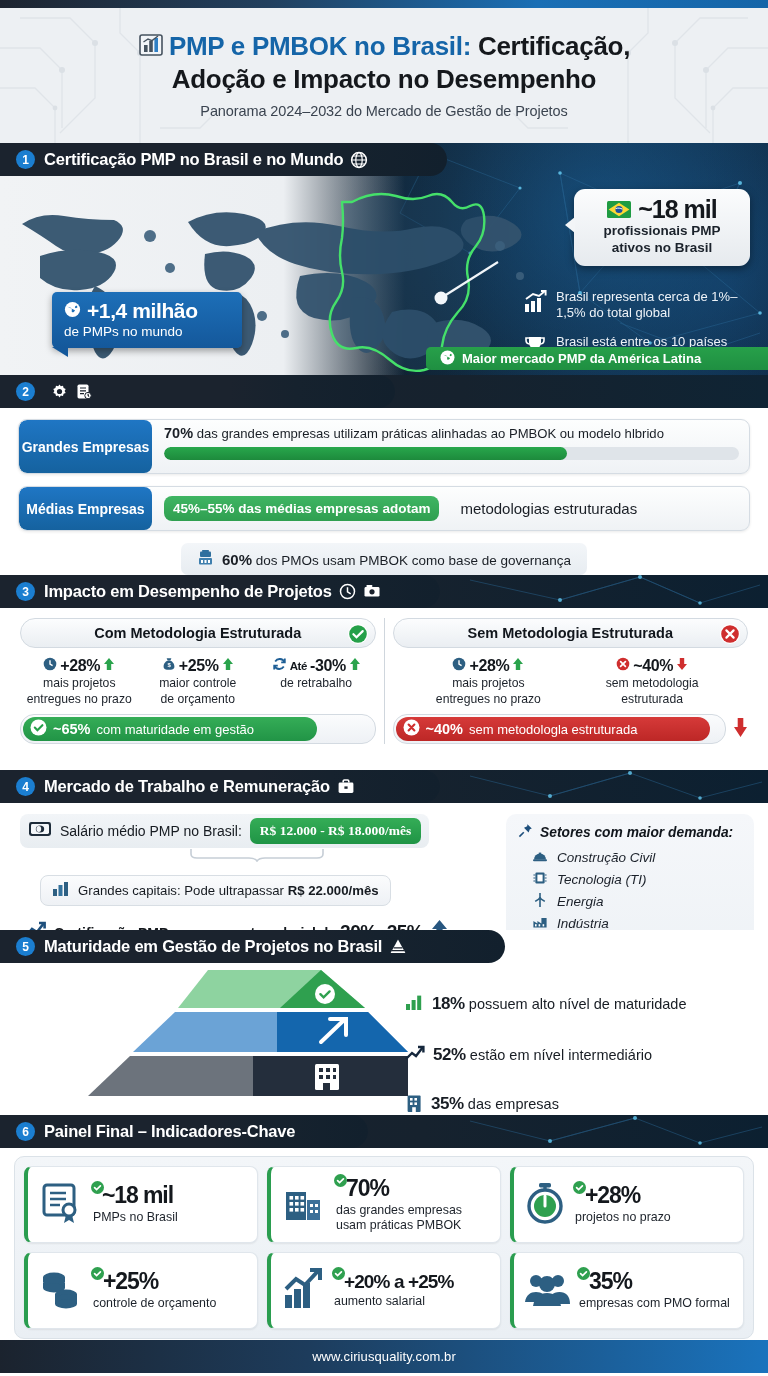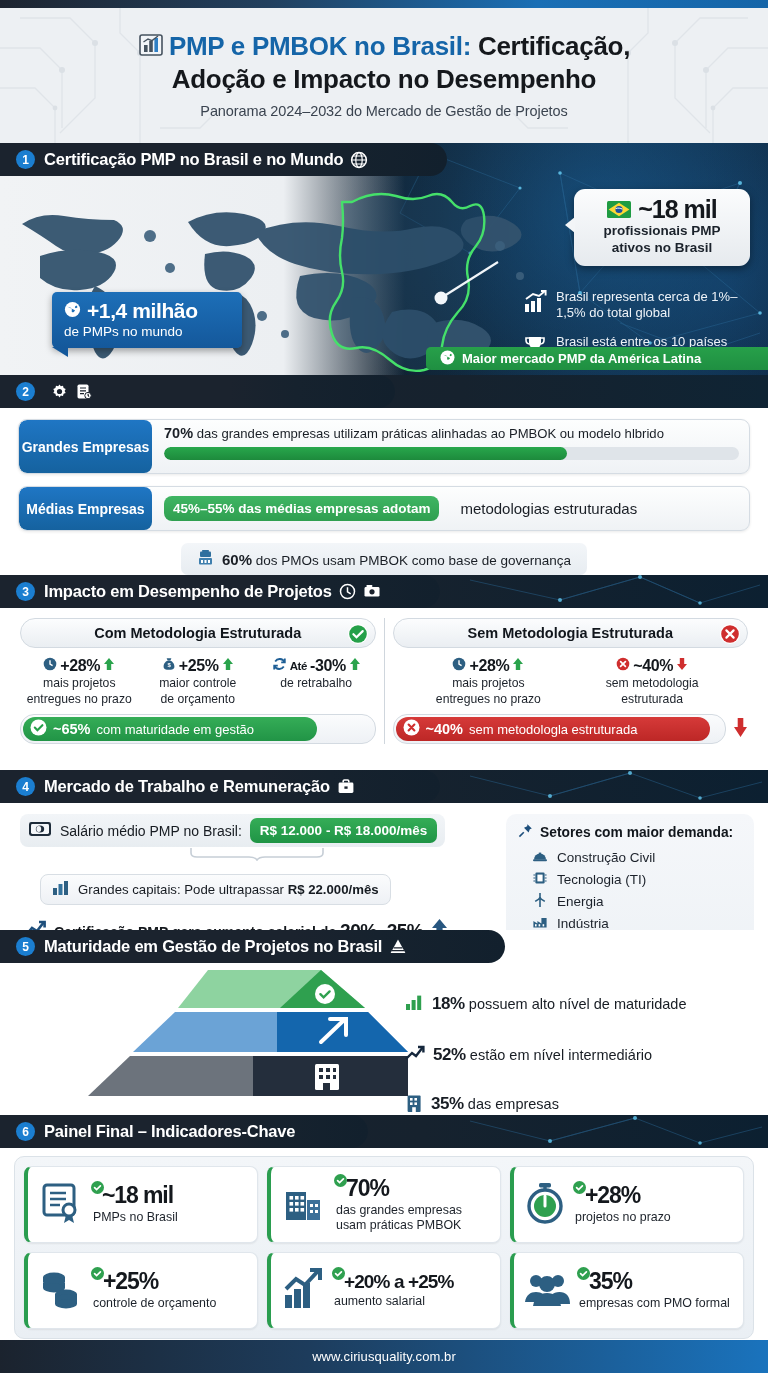--- a/index.html
+++ b/index.html
@@ -154,31 +154,31 @@
   
   #sec4{ position:relative;width:768px;height:160px;background:#fff; }
   #sec4 .hdbg{position:absolute;left:0;top:0;width:768px;height:33px;
      background:linear-gradient(90deg,#1b232e 0%,#16222e 55%,#0c2031 100%);}
   .s4body{ display:flex; padding:11px 14px 0; }
   .s4left{ flex:1; padding-right:8px; }
   .s4row1{ display:flex;align-items:center;gap:8px;
      background:linear-gradient(180deg,#f2f5f8,#e8edf1);border-radius:8px;padding:4px 8px;width:fit-content;margin-left:6px;}
   .s4lbl{ font-size:14px;color:#161b21; }
   .s4pill{ background:linear-gradient(180deg,#35ad57,#1f9445);color:#fff;font-weight:bold;font-size:13.5px;
-     border-radius:7px;padding:5px 10px;white-space:nowrap; }
+     border-radius:7px;padding:5px 10px;white-space:nowrap;font-family:Liberation Serif, serif; }
   .s4row2{ margin:13px 0 0 26px; width:fit-content;
      background:linear-gradient(180deg,#fbfcfd,#eef1f5);border:1px solid #d8dee4;border-radius:8px;
      padding:5px 11px;display:flex;align-items:center;gap:8px;font-size:13.2px;color:#161b21;}
   .s4row2 b{font-weight:bold;}
   .s4row3{ margin:13px 0 0 10px;display:flex;align-items:center;gap:8px;
      font-size:14px;font-weight:bold;color:#14181d;}
   .s4row3 .big{ font-size:19px;letter-spacing:-.5px; }
   .s4right{ flex:0 0 248px;
      background:linear-gradient(180deg,#f5f7fa,#eef2f6); border-radius:10px;
-     padding:9px 12px 10px; }
+     padding:9px 12px 10px;font-style:italic; }
   .sect-title{ display:flex;align-items:center;gap:7px;font-size:13.8px;font-weight:bold;color:#11161c; }
   .sect-list{ margin-top:5px; }
   .sect-item{ display:flex;align-items:center;gap:9px;font-size:13.5px;color:#1b212a;
      padding:1.5px 0 1.5px 14px; }
 
   
   #sec5{ position:relative;width:768px;height:185px;background:#fff; }
   #sec5 .hdbg{position:absolute;left:0;top:0;width:505px;height:33px;}
   .pyr-wrap{ position:relative; width:768px; height:150px; }
   .pyr-svg{ position:absolute; left:78px; top:5px; }

